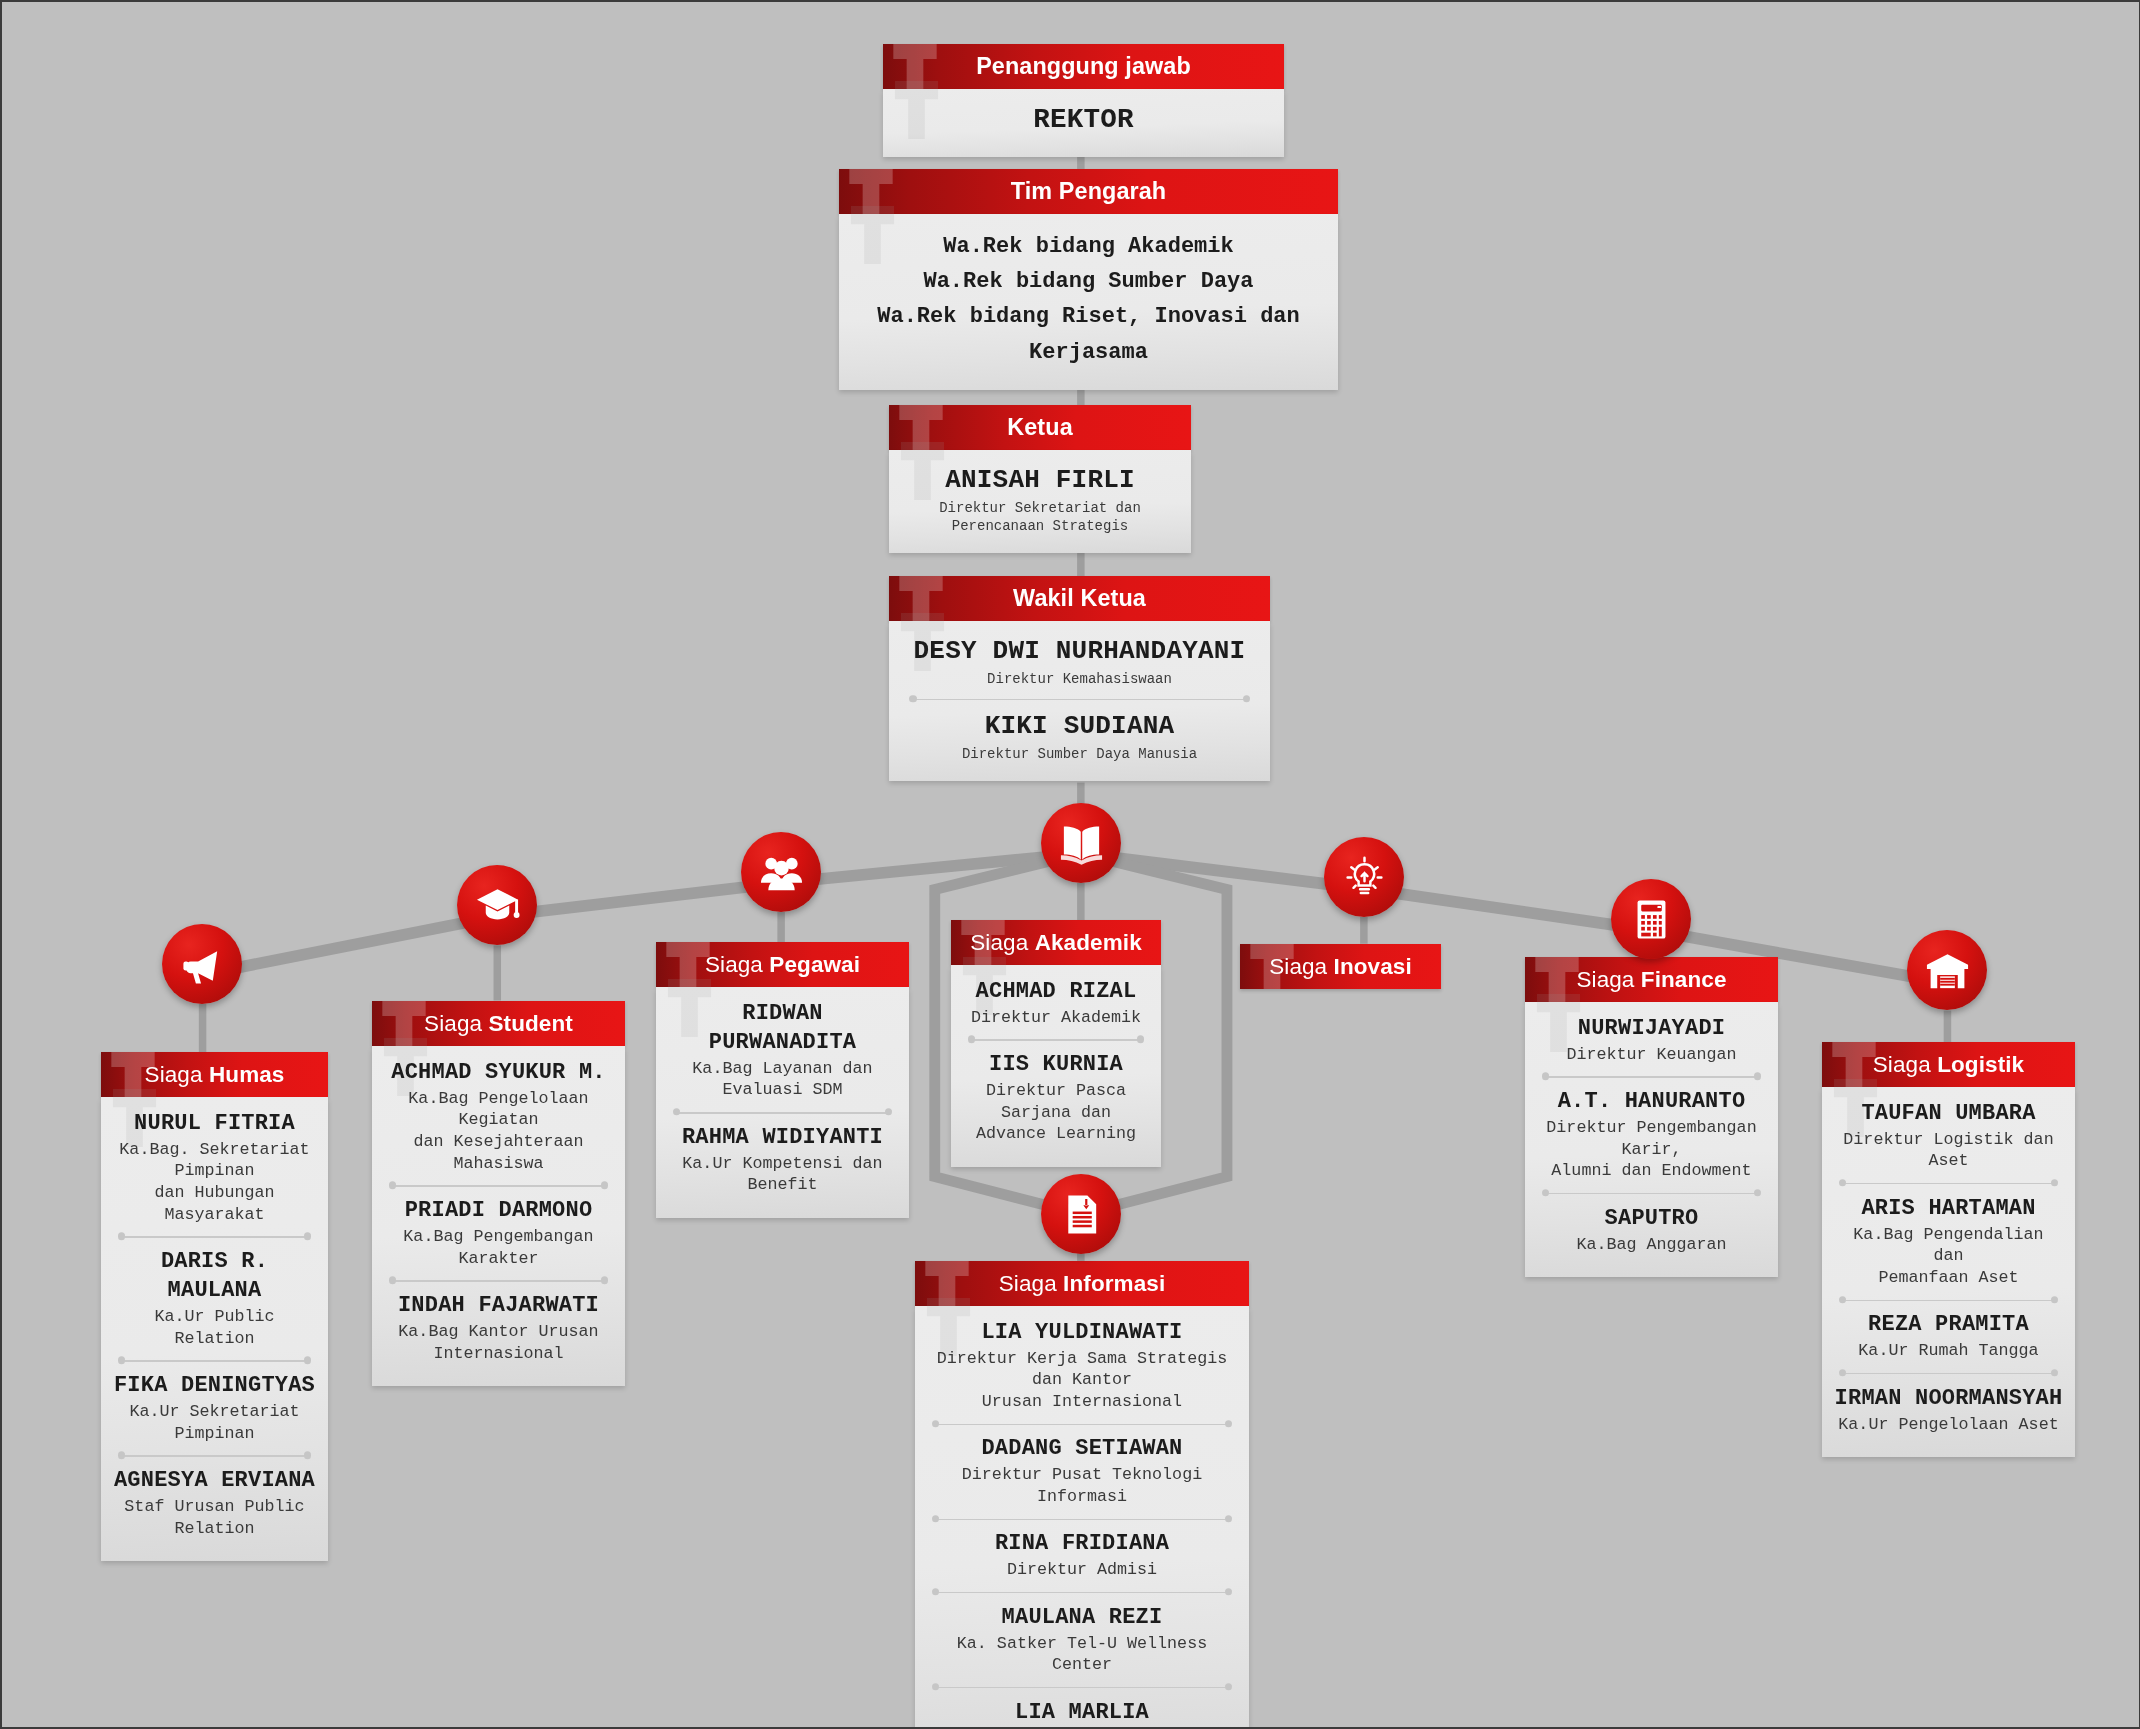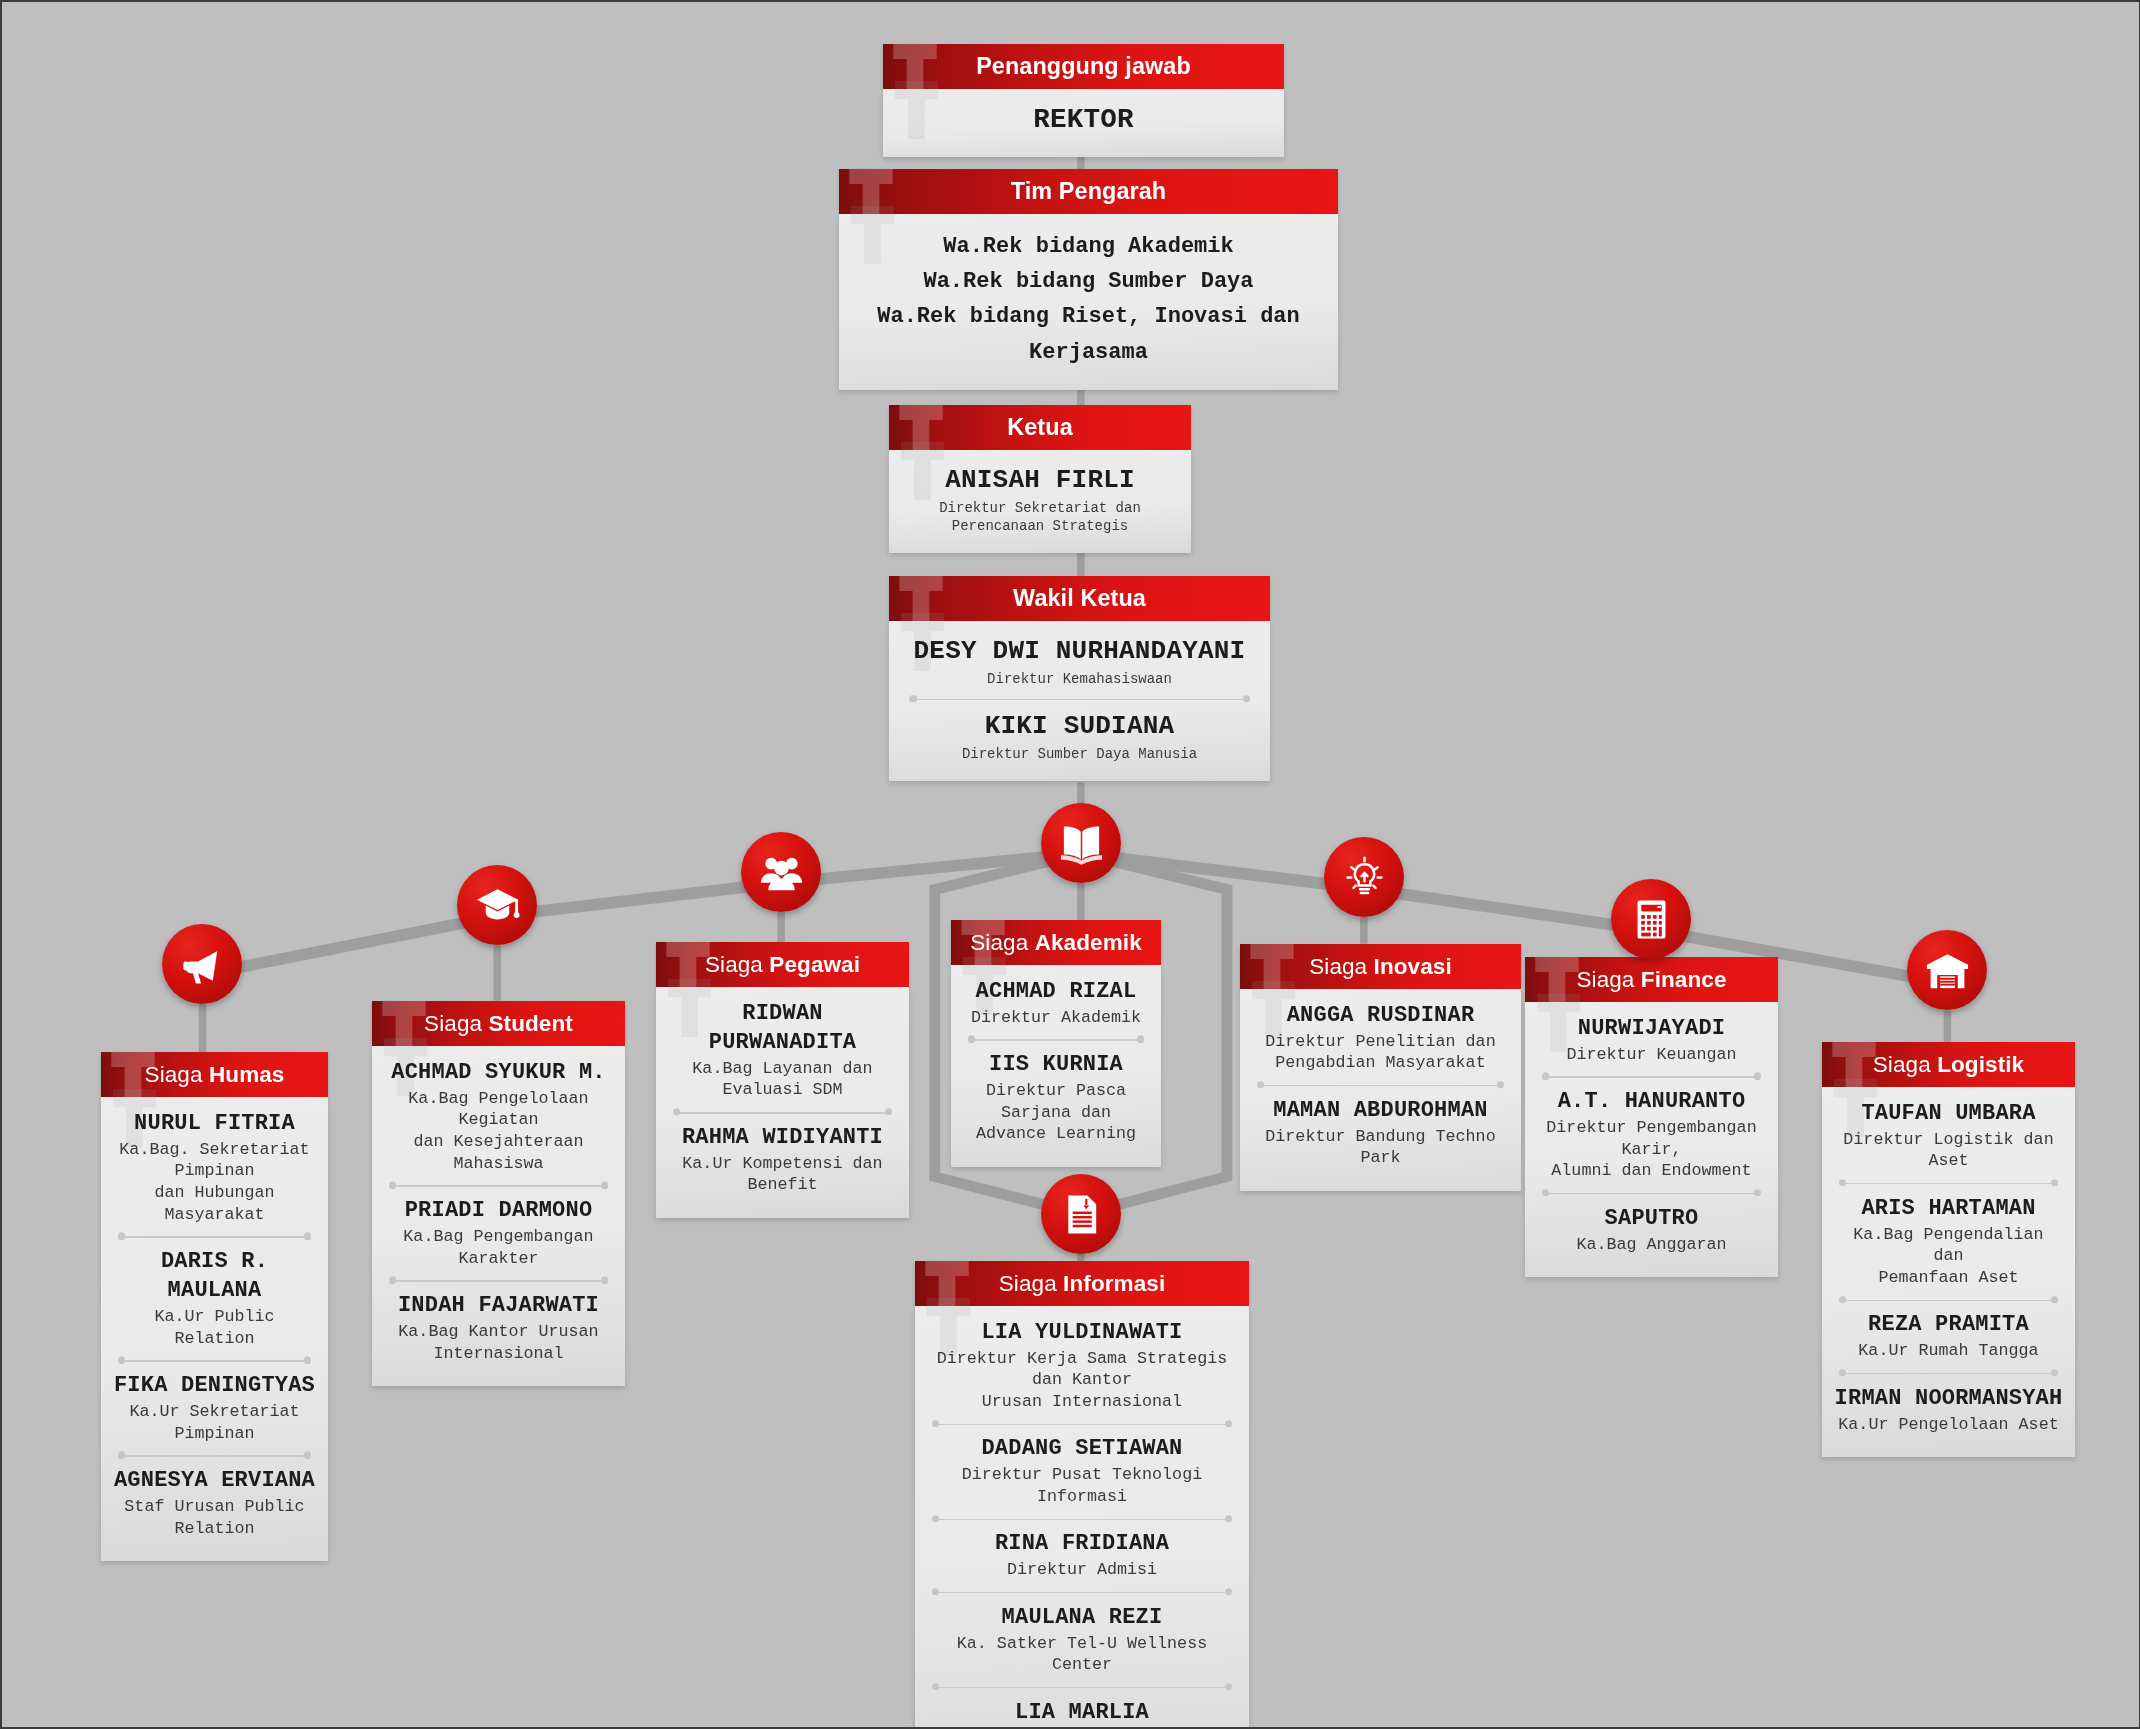--- a/index.html
+++ b/index.html
@@ -402,43 +402,26 @@
           <span class="d l"></span>
           <span class="d r"></span>
         </div>
       <div class="entry">
           <div class="nm">IIS KURNIA</div>
           <div class="rl">Direktur Pasca Sarjana dan<br>Advance Learning</div>
         </div>
     </div>
   </div>
 
-  <div class="card" style="left:1238px;top:942px;width:281px;">
+  <div class="card" style="left:1238px;top:942px;width:201px;">
     <div class="hdr">
       <svg class="mark" viewBox="0 0 60 72">
           <path d="M4 4h52v20H40v44H20V24H4z" fill="#fff"></path>
         </svg>
       <span class="txt"><span class="thin">Siaga </span><span>Inovasi</span></span>
-    </div>
-    <div class="body">
-      <svg class="wm" viewBox="0 0 64 74">
-          <path d="M6 2h52v22H42v48H22V24H6z" fill="#9a9a9a"></path>
-        </svg>
-      <div class="entry">
-          <div class="nm">ANGGA RUSDINAR</div>
-          <div class="rl">Direktur Penelitian dan<br>Pengabdian Masyarakat</div>
-        </div>
-      <div class="sep">
-          <span class="d l"></span>
-          <span class="d r"></span>
-        </div>
-      <div class="entry">
-          <div class="nm">MAMAN ABDUROHMAN</div>
-          <div class="rl">Direktur Bandung Techno Park</div>
-        </div>
     </div>
   </div>
 
   <div class="card" style="left:1523px;top:955px;width:253px;border-radius:9px;">
     <div class="hdr">
       <svg class="mark" viewBox="0 0 60 72">
           <path d="M4 4h52v20H40v44H20V24H4z" fill="#fff"></path>
         </svg>
       <span class="txt"><span class="thin">Siaga </span><span>Finance</span></span>
     </div>

